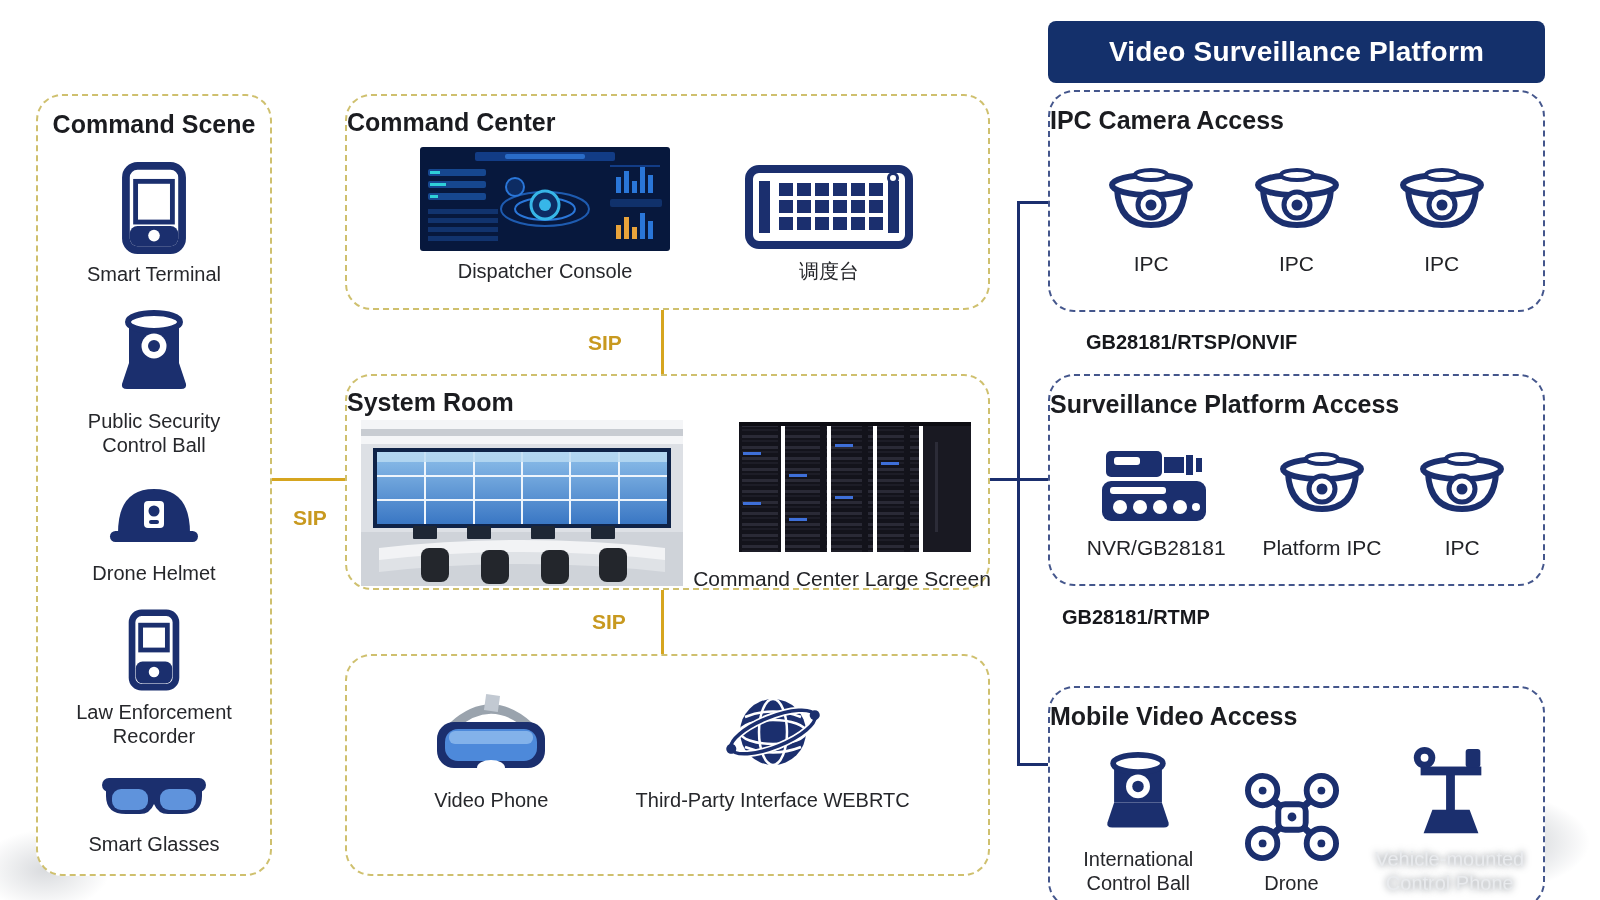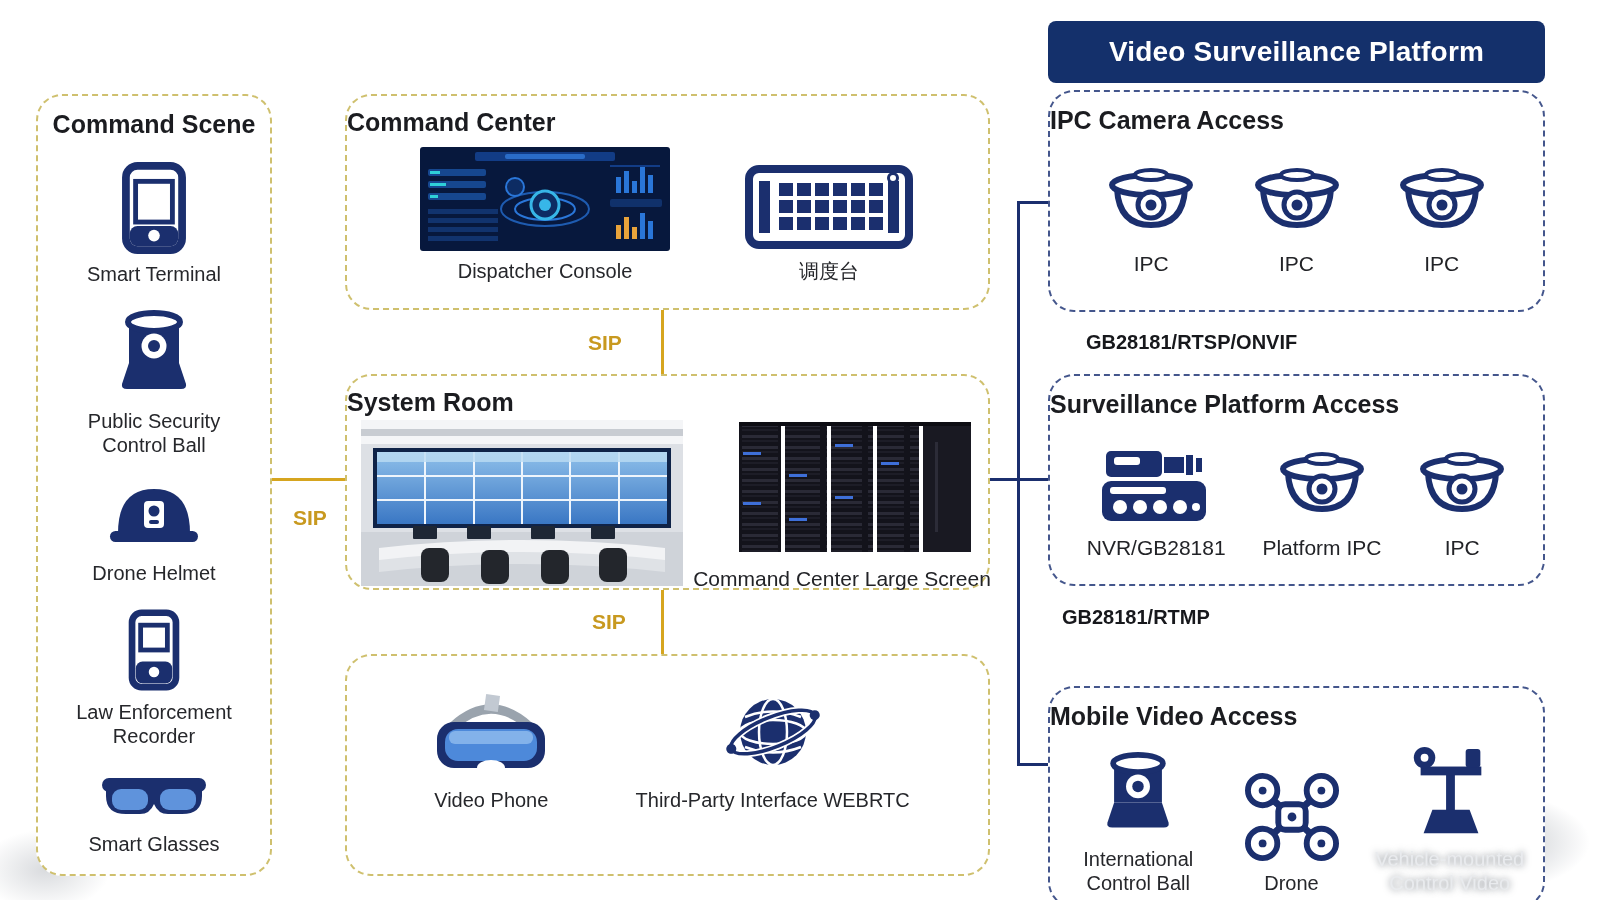--- a/index.html
+++ b/index.html
@@ -439,18 +439,18 @@
       <div class="cell" style="width:130px">
         <svg width="110" height="94">
             <use href="#i-drone"></use>
           </svg>
         <div class="item-label">Drone</div>
       </div>
       <div class="cell" style="width:160px">
         <svg width="98" height="94">
             <use href="#i-vehicle"></use>
           </svg>
-        <div class="item-label light-label" style="max-width:150px">Vehicle-mounted Control Video</div>
+        <div class="item-label light-label" style="max-width:150px">Vehicle-mounted Control Phone</div>
       </div>
     </div>
   </div>
 
 </div>
 
 </body></html>

